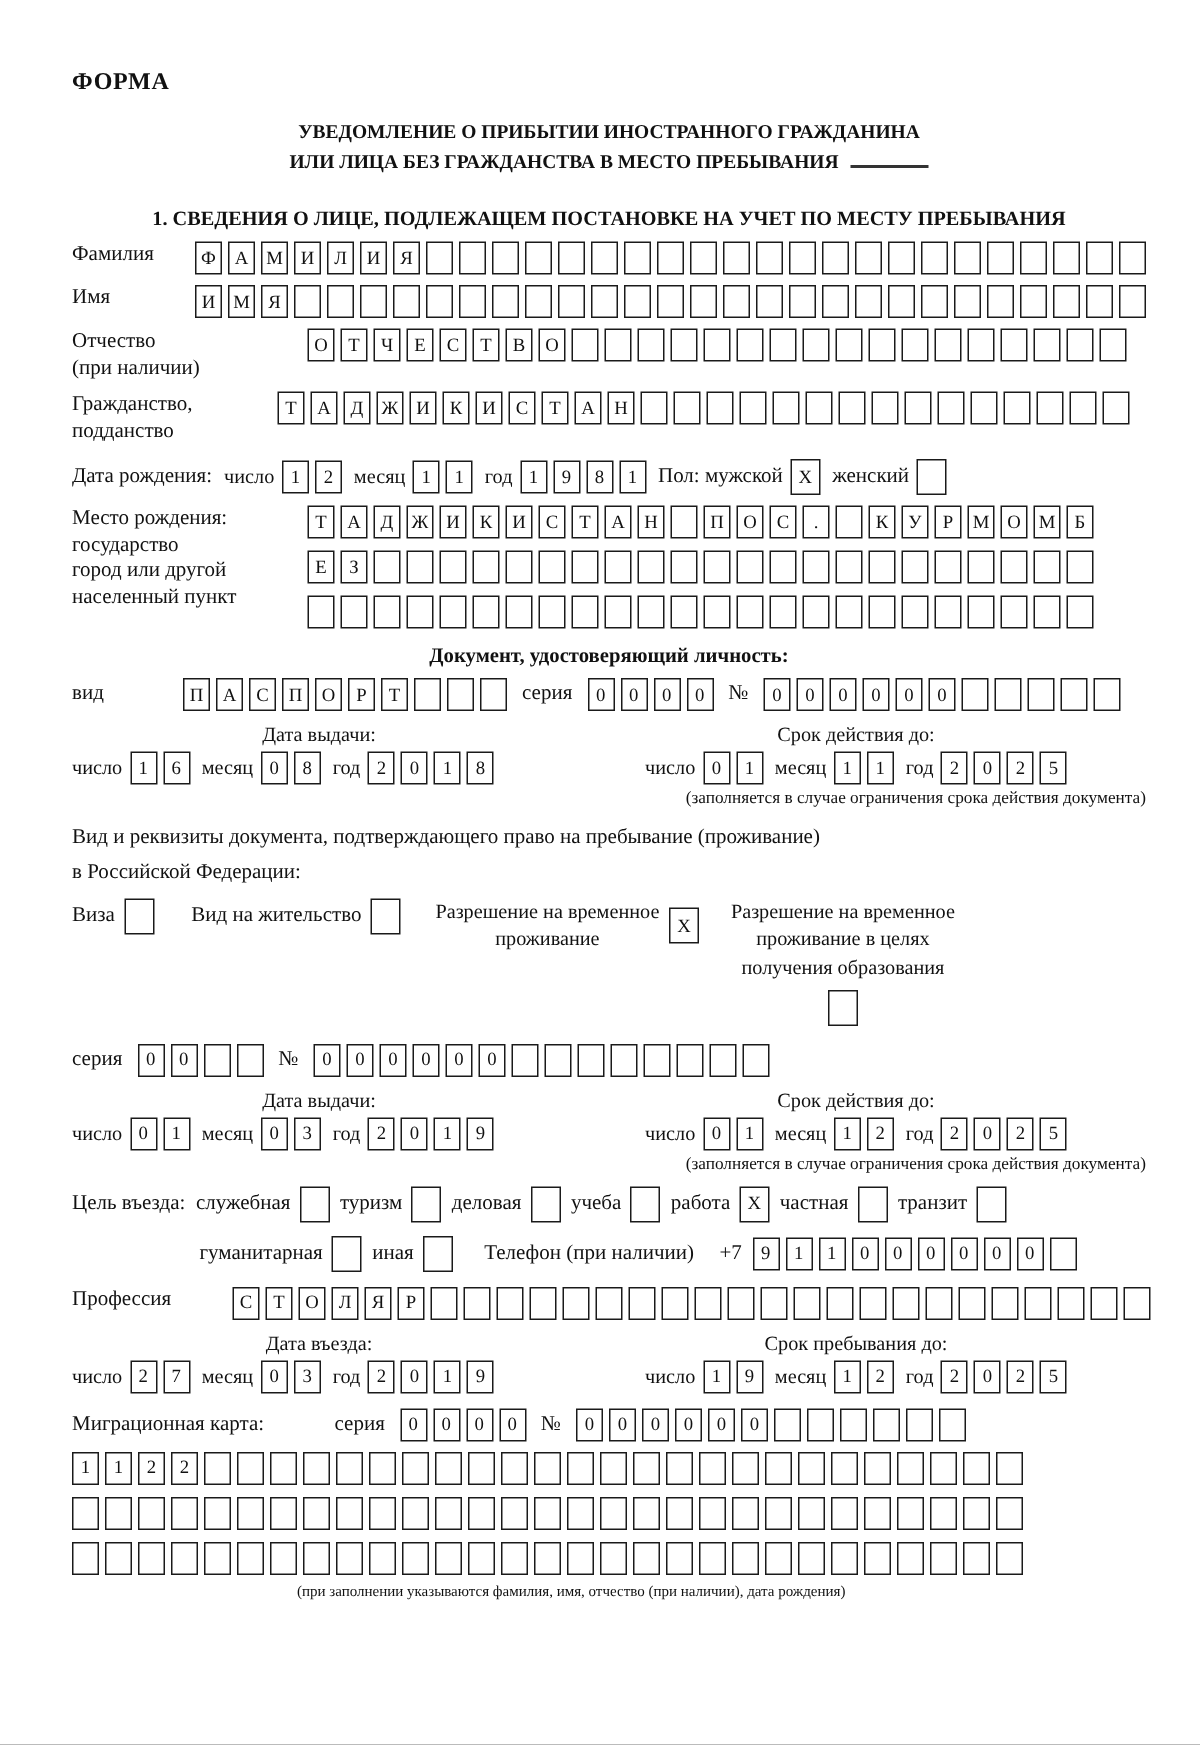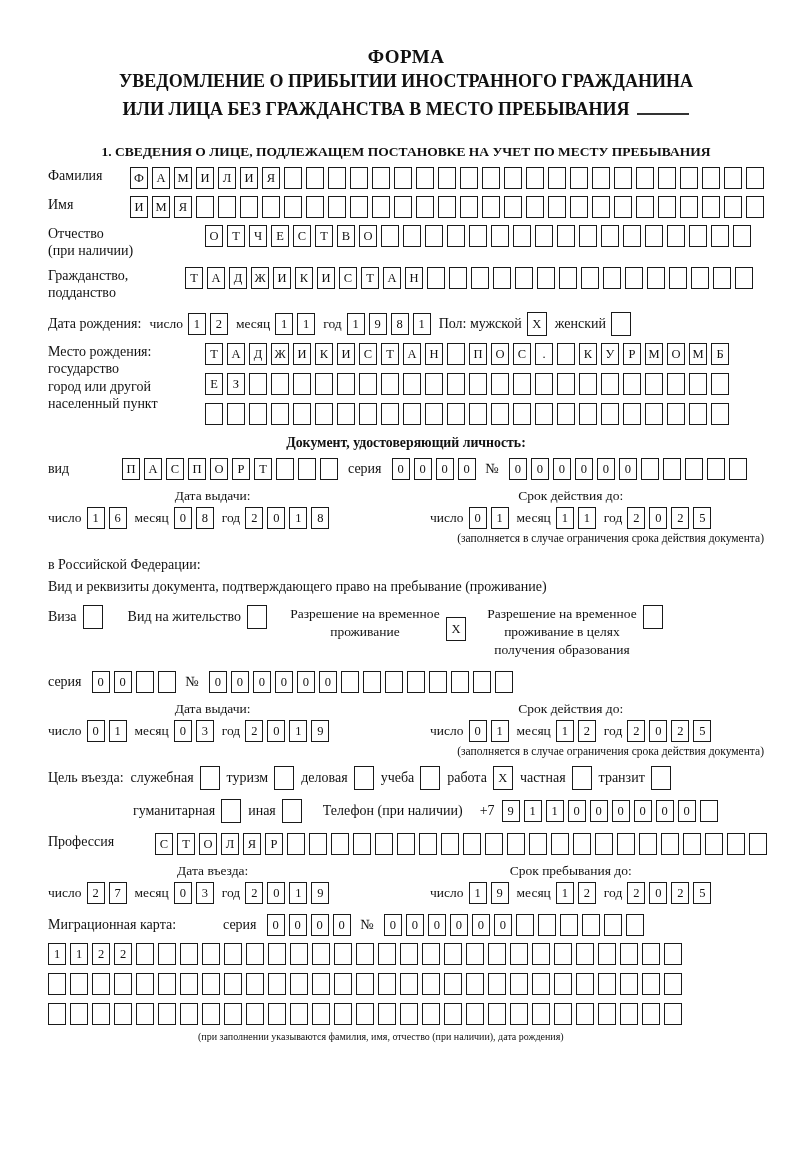--- a/index.html
+++ b/index.html
@@ -4,22 +4,22 @@
 <style>
   html,body{margin:0;padding:0;background:#888;}
   .page{
     width:800px;height:1163px;background:#ffffff;box-sizing:border-box;
     padding:30px 36px 0 48px;color:#111;
     font-family:"Liberation Serif","DejaVu Serif",serif;
     font-size:14px;overflow:hidden;
   }
   .hdr{margin-left:548px;font-size:12.5px;line-height:1.38;white-space:nowrap;}
   .hdr .gap{height:4px;}
-  .forma{text-align:center;font-weight:bold;font-size:19px;margin-top:16px;letter-spacing:.5px;}
-  .title{text-align:center;font-weight:bold;font-size:18px;line-height:1.55;}
+  .forma{text-align:left;font-weight:bold;font-size:16px;margin-top:16px;letter-spacing:.5px;}
+  .title{margin-top:14px;text-align:center;font-weight:bold;font-size:13px;line-height:1.55;}
   .t-underline{display:inline-block;width:52px;border-bottom:2px solid #333;margin-left:8px;}
   .sec-head{margin-top:20px;text-align:center;font-weight:bold;font-size:13.5px;}
   .row{display:flex;align-items:flex-start;margin-top:7px;}
   .lbl{flex:none;line-height:1.25;}
   .w82{width:82px;} .w64{width:64px;} .w137{width:137px;} .w157{width:157px;} .w107{width:107px;} .w150{width:150px;}
   .cells{display:flex;gap:4px;flex:none;}
   .cell{
     flex:none;width:16px;height:20px;border:1.5px solid #1a1a1a;
     display:inline-flex;align-items:center;justify-content:center;
     font-size:12.5px;line-height:1;background:#fff;
@@ -414,44 +414,44 @@
               <span class="cell">2</span>
               <span class="cell">5</span>
             </span>
           </span>
       </div>
       <div class="note">(заполняется в случае ограничения срока действия документа)</div>
     </div>
   </div>
 
   <div class="para">
+    <div>Вид и реквизиты документа, подтверждающего право на пребывание (проживание)</div>
     <div>в Российской Федерации:</div>
-    <div>Вид и реквизиты документа, подтверждающего право на пребывание (проживание)</div>
   </div>
 
   <div class="visa-row">
     <span class="inline">
         <span>Виза</span>
         <span class="cells cb">
           <span class="cell">&nbsp;</span>
         </span>
       </span>
     <span class="inline" style="margin-left:10px;">
         <span>Вид на жительство</span>
         <span class="cells cb">
           <span class="cell">&nbsp;</span>
         </span>
       </span>
-    <span class="inline" style="margin-left:8px;align-items:flex-end;">
+    <span class="inline" style="margin-left:8px;align-items:center;">
       <span class="ctext w150">Разрешение на временное проживание</span>
       <span class="cells cb">
           <span class="cell">X</span>
         </span>
     </span>
-    <span class="inline" style="margin-left:6px;align-items:flex-start;">
+    <span class="inline" style="margin-left:6px;align-items:center;flex-direction:column;">
       <span class="ctext w150">Разрешение на временное проживание в целях получения образования</span>
       <span class="cells cb">
           <span class="cell">&nbsp;</span>
         </span>
     </span>
   </div>
 
   <div class="row inline" style="gap:10px;margin-top:12px;">
     <span>серия</span>
     <span class="cells">

